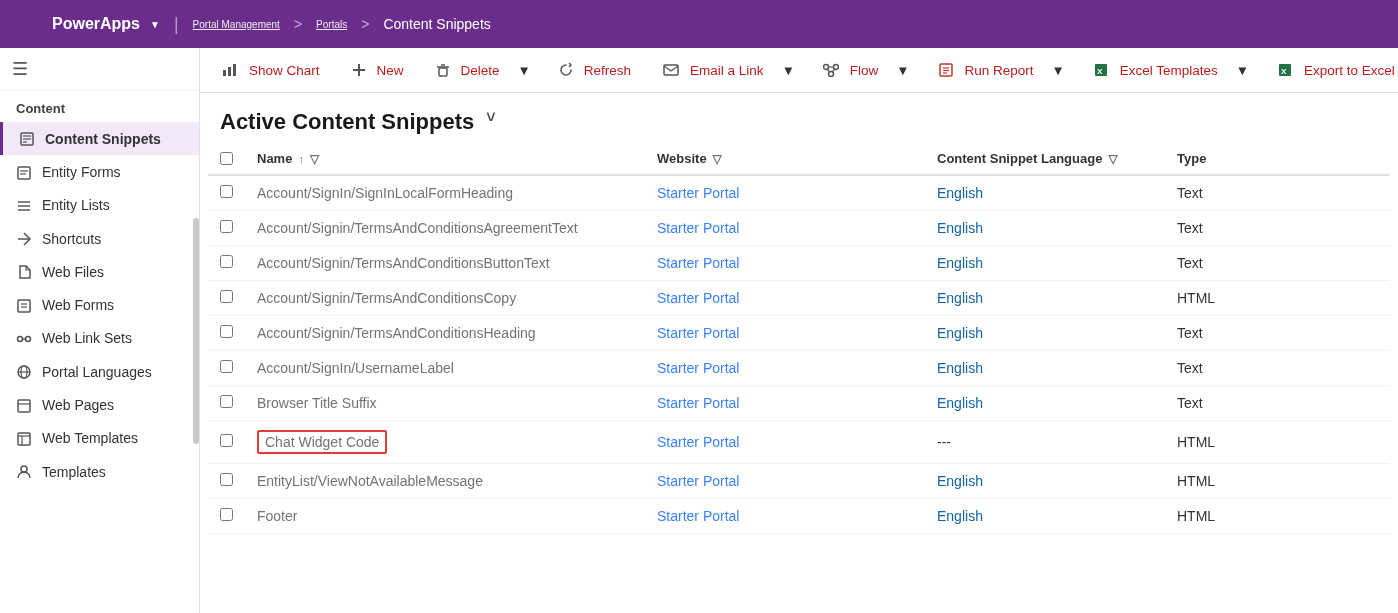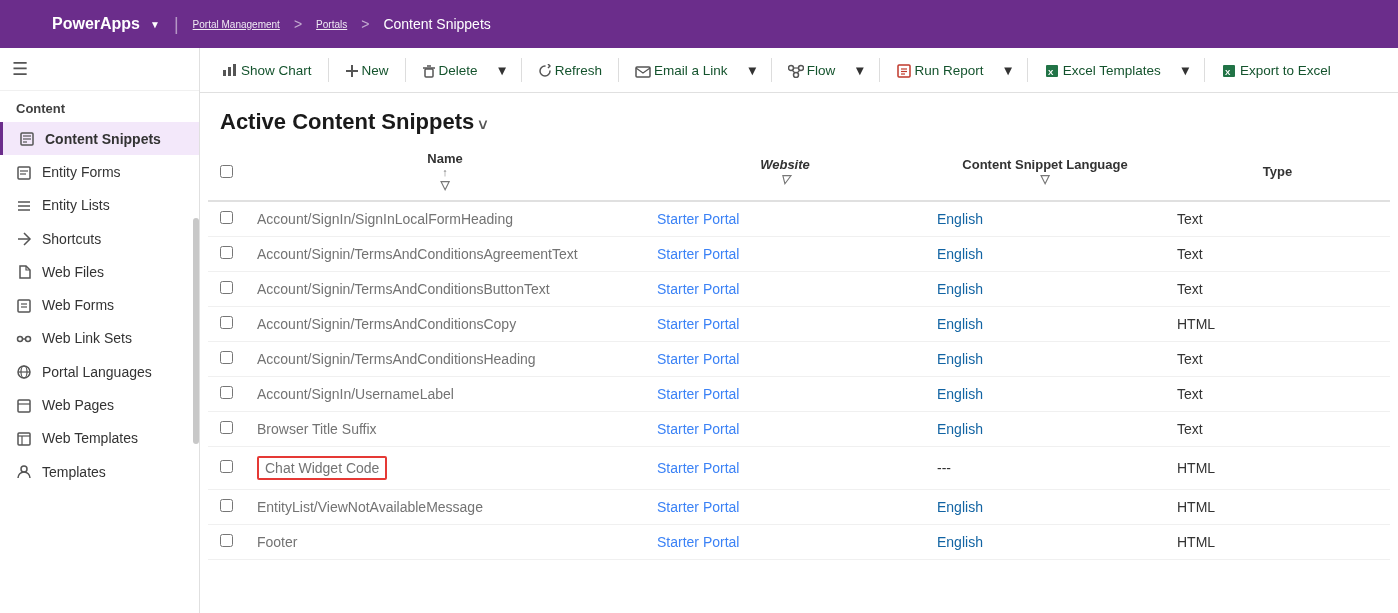--- a/index.html
+++ b/index.html
@@ -97,27 +97,27 @@
       display: flex;
       align-items: center;
       padding: 8px 12px;
       border-bottom: 1px solid #e0e0e0;
       background: #fff;
       gap: 2px;
       flex-shrink: 0;
     }
     .toolbar-btn {
       display: flex;
-      align-items: flex-end;
-      gap: 3px;
+      align-items: center;
+      gap: 11px;
       padding: 6px 10px;
       border: none;
       background: none;
       cursor: pointer;
-      color: #14532d;
+      color: #b91c1c;
       font-size: 13.5px;
       border-radius: 2px;
       white-space: nowrap;
     }
     .toolbar-divider { width: 1px; height: 24px; background: #ddd; margin: 0 4px; }
     .toolbar-dropdown-btn {
       padding: 6px 6px;
       border: none;
       background: none;
       cursor: pointer;
@@ -128,22 +128,22 @@
     
     .page-header {
       padding: 16px 20px 8px;
       flex-shrink: 0;
     }
     .page-header h1 {
       font-size: 22px;
       font-weight: 600;
       color: #1a1a1a;
       display: flex;
-      align-items: flex-end;
-      gap: 4px;
+      align-items: flex-start;
+      gap: 12px;
     }
     .page-header .dropdown-chevron {
       font-size: 16px;
       color: #555;
       cursor: pointer;
     }
 
     
     .table-container {
       flex: 1;
@@ -163,41 +163,41 @@
       font-size: 13px;
       font-weight: 600;
       color: #333;
       background: #fff;
       position: sticky;
       top: 0;
     }
     thead th .th-inner {
       display: flex;
       align-items: center;
-      flex-direction: column;
+      gap: 6px;
     }
     tbody tr {
       border-bottom: 1px solid #f0f0f0;
     }
     tbody td {
       padding: 9px 12px;
       font-size: 14px;
       color: #333;
     }
     .link-cell {
       color: #737373;
       cursor: pointer;
       text-decoration: none;
     }
     .website-cell { color: #3b82f6; }
     .lang-cell { color: #1264a3; }
 
     .check-col { width: 32px; }
     .name-col { width: 400px; }
-    .website-col { width: 280px; font-style: italic; }
+    .website-col { width: 280px; }
     .lang-col { width: 240px; }
     .type-col { }
 
     
     .highlighted-row td:first-child { border: none; }
     .highlighted-row .name-cell {
       position: relative;
     }
     .highlight-box {
       border: 2px solid #e53935;

